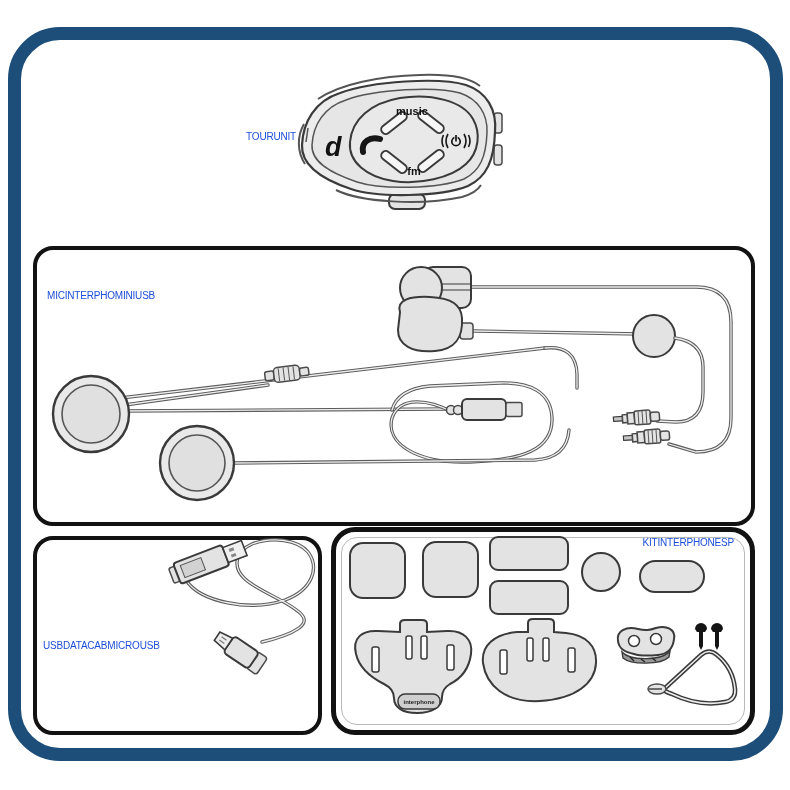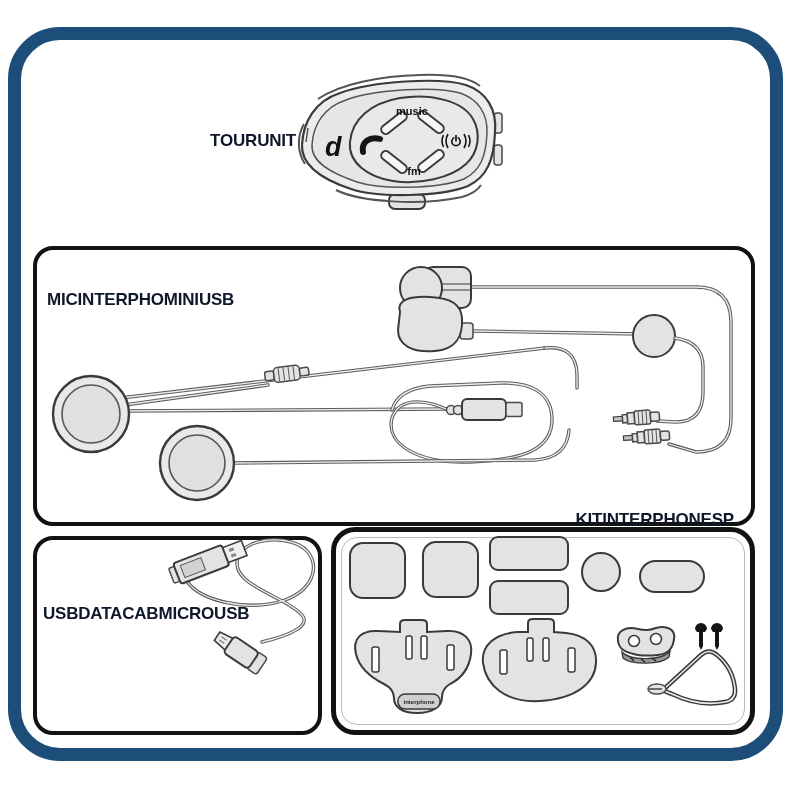--- a/index.html
+++ b/index.html
@@ -6,26 +6,26 @@
   .canvas{position:relative;width:790px;height:790px;background:#ffffff;overflow:hidden;
           font-family:"Liberation Sans",sans-serif;color:#111;}
   .frame{position:absolute;left:8px;top:27px;right:7px;bottom:29px;
          border:13px solid #1c4e79;border-radius:52px;}
   .box{position:absolute;background:#fff;border:4px solid #121212;border-radius:20px;}
   #box-mic{left:33px;top:246px;width:714px;height:272px;}
   #box-usb{left:33px;top:536px;width:281px;height:191px;}
   #box-kit{left:331px;top:527px;width:414px;height:198px;border-width:5px;border-radius:24px;}
   .box-inner{position:absolute;left:5px;top:5px;right:5px;bottom:5px;
              border:1.5px solid #b9b9b9;border-radius:16px;}
-  .lbl{position:absolute;font-weight:bold;font-size:17px;letter-spacing:-0.2px;color:#0f172a;
+  .lbl{position:absolute;font-weight:normal;font-size:10px;letter-spacing:-0.2px;color:#1d4ed8;
        white-space:nowrap;}
   #lbl-tour{left:150px;top:131px;width:146px;text-align:right;}
   #lbl-mic{left:47px;top:256px;margin-top:34px;}
-  #lbl-usb{left:43px;top:604px;}
-  #lbl-kit{left:470px;top:510px;width:264px;text-align:right;}
+  #lbl-usb{left:43px;top:640px;}
+  #lbl-kit{left:470px;top:537px;width:264px;text-align:right;}
   svg.art{position:absolute;left:0;top:0;}
   .part{fill:#e3e3e3;stroke:#3a3a3a;stroke-width:2;}
   .part-thin{fill:#e3e3e3;stroke:#4a4a4a;stroke-width:1.5;}
   .white{fill:#f7f7f7;stroke:#3a3a3a;stroke-width:2;}
   .cable-o{fill:none;stroke:#5c5c5c;stroke-width:3.4;stroke-linecap:round;}
   .cable-i{fill:none;stroke:#eeeeee;stroke-width:1.3;stroke-linecap:round;}
   .ink{fill:#111;}
   .hole{fill:#fff;stroke:#3a3a3a;stroke-width:1.5;}
 </style>
 </head>

